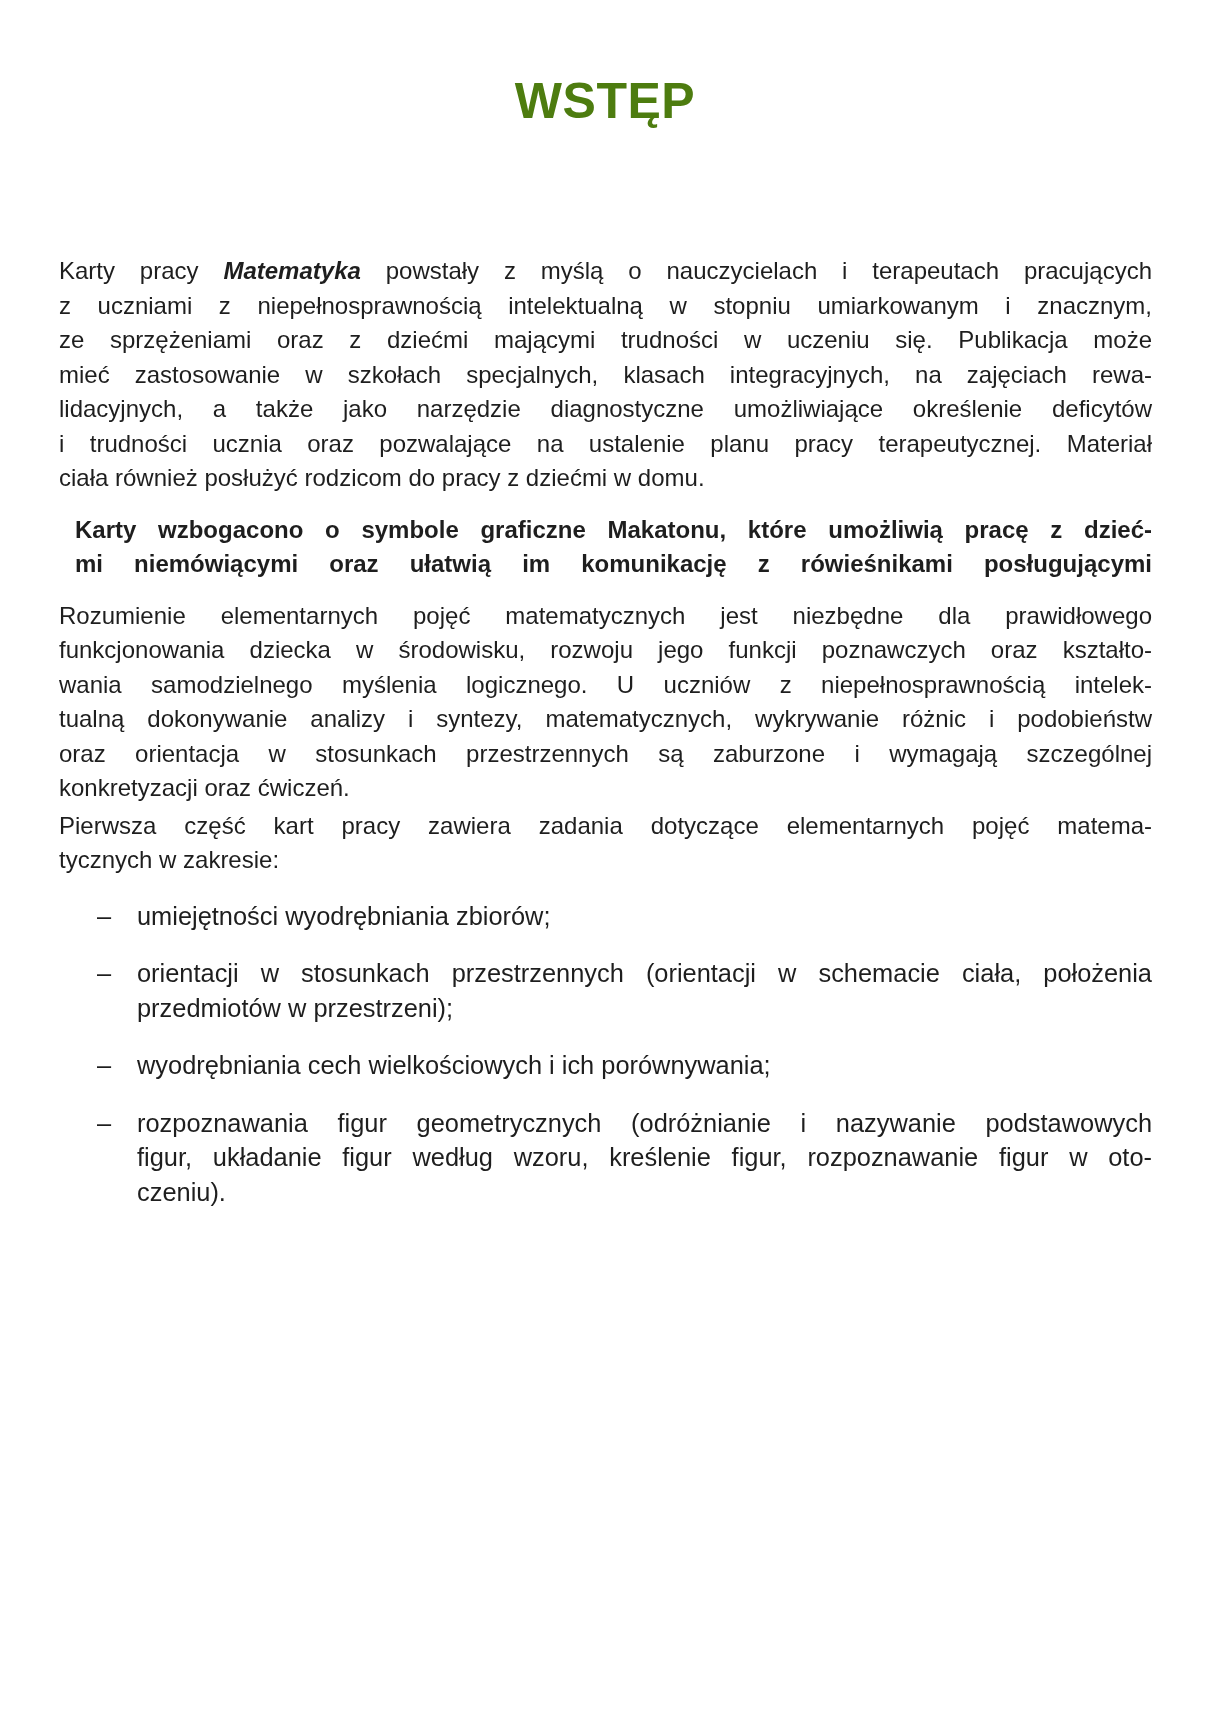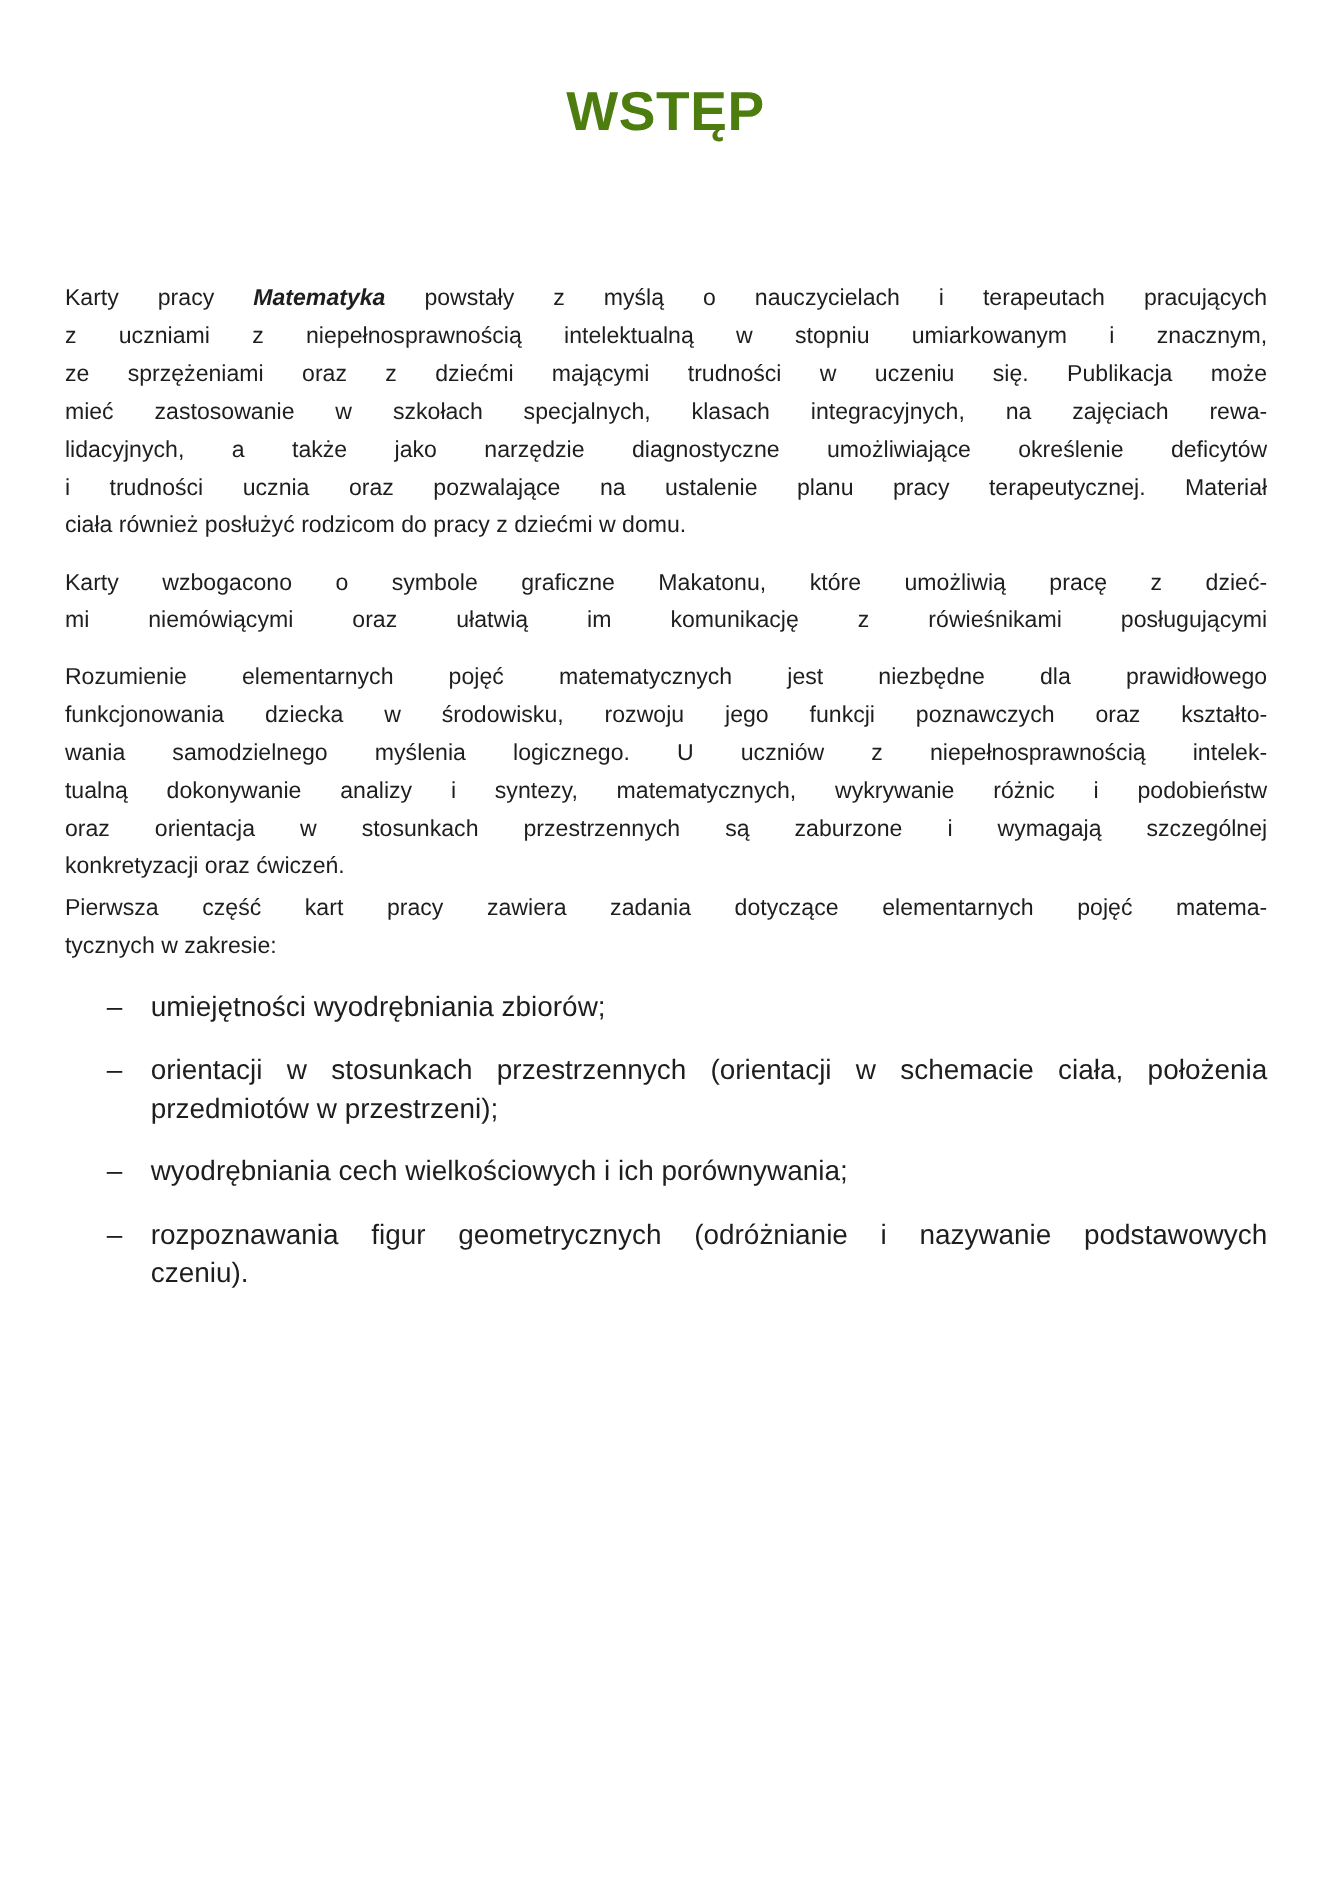--- a/index.html
+++ b/index.html
@@ -6,24 +6,24 @@
   body {
     width: 1210px; height: 1730px; position: relative; overflow: hidden;
     font-family: "Liberation Sans", sans-serif; color: #1e1e1e;
   }
   .title {
     position: absolute; top: 72px; left: 0; width: 1210px; text-align: center;
     font-weight: bold; font-size: 50px; letter-spacing: 0.5px; color: #4d7c0f;
     margin: 0;
   }
   .content { position: absolute; left: 59px; top: 254px; width: 1093px; }
-  .para { font-size: 21px; line-height: 34.5px; margin: 0 0 17px 0; }
+  .para { font-size: 24px; line-height: 34.5px; margin: 0 0 17px 0; }
   .line { display: block; white-space: nowrap; text-align: justify; text-align-last: justify; }
   .line.last { text-align-last: left; }
-  .bold { font-weight: normal; }
+  .bold { font-weight: bold; margin-left: 16px; }
   .para.p1 { margin-bottom: 17px; }
   .para.p2 { margin-bottom: 17px; }
   .para.p3 { margin-bottom: 3px; }
   .para.p4 { margin-bottom: 21px; }
   .list { margin: 0; padding: 0; list-style: none; }
   .list-item { position: relative; padding-left: 78px; font-size: 25.4px; line-height: 34.5px; margin-bottom: 23px; }
   .dash { position: absolute; left: 38px; top: 0; }
   .list-item .line { white-space: nowrap; }
   em.bi { font-style: italic; font-weight: bold; }
 </style>
@@ -73,17 +73,18 @@
       <span class="line">orientacji w stosunkach przestrzennych (orientacji w schemacie ciała, położenia</span>
       <span class="line last">przedmiotów w przestrzeni);</span>
     </li>
     <li class="list-item">
       <span class="dash">–</span>
       <span class="line last">wyodrębniania cech wielkościowych i ich porównywania;</span>
     </li>
     <li class="list-item">
       <span class="dash">–</span>
       <span class="line">rozpoznawania figur geometrycznych (odróżnianie i nazywanie podstawowych</span>
+      <span class="line">figur, układanie figur według wzoru, kreślenie figur, rozpoznawanie figur w oto-</span>
       <span class="line last">czeniu).</span>
     </li>
   </ul>
 
 </div>
 
 </body></html>

